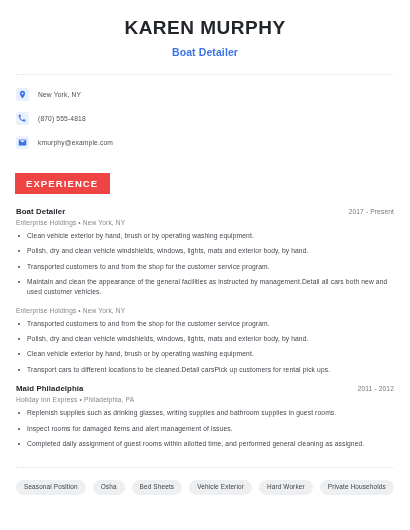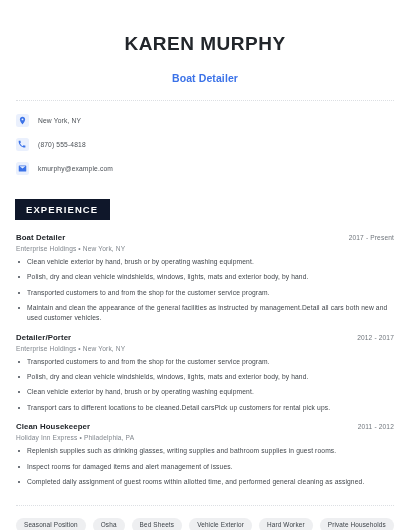--- a/index.html
+++ b/index.html
@@ -20,21 +20,21 @@
   }
 
   
   .header { padding-top: 17px; text-align: center; }
   .name {
     font-size: 19px;
     font-weight: bold;
     letter-spacing: 0.5px;
     color: #22262b;
     line-height: 1.2;
-    margin: 16px;
+    margin: 0;
   }
   .headline {
     margin: 6px 0 0 0;
     font-size: 10.5px;
     font-weight: bold;
     color: #3b72e8;
     letter-spacing: 0.1px;
   }
 
   .divider {
@@ -62,21 +62,21 @@
   .cicon svg { display: block; }
   .ctext {
     font-size: 6.7px;
     color: #4a4f55;
     letter-spacing: 0.15px;
   }
 
   
   .sec-badge {
     display: inline-block;
-    background: #0f172a;
+    background: #ef4444;
     color: #ffffff;
     font-size: 9.5px;
     font-weight: bold;
     letter-spacing: 1.1px;
     padding: 5px 12px 5px 11px;
     margin-left: -1px;
   }
   .sec-wrap-exp { margin-top: 21px; }
   .sec-wrap-skills { margin-top: 12px; }
 
@@ -207,36 +207,32 @@
         <div class="job-sub">Enterprise Holdings  •  New York, NY</div>
         <ul class="bullets">
           <li>Clean vehicle exterior by hand, brush or by operating washing equipment.</li>
           <li>Polish, dry and clean vehicle windshields, windows, lights, mats and exterior body, by hand.</li>
           <li>Transported customers to and from the shop for the customer service program.</li>
           <li>Maintain and clean the appearance of the general facilities as instructed by management.Detail all cars both new and used customer vehicles.</li>
         </ul>
       </div>
 
       <div class="job">
-        <div class="job-head">
-          <span class="job-title">Detailer/Porter</span>
-          <span class="job-dates">2012 - 2017</span>
-        </div>
         <div class="job-sub">Enterprise Holdings  •  New York, NY</div>
         <ul class="bullets">
           <li>Transported customers to and from the shop for the customer service program.</li>
           <li>Polish, dry and clean vehicle windshields, windows, lights, mats and exterior body, by hand.</li>
           <li>Clean vehicle exterior by hand, brush or by operating washing equipment.</li>
           <li>Transport cars to different locations to be cleaned.Detail carsPick up customers for rental pick ups.</li>
         </ul>
       </div>
 
       <div class="job">
         <div class="job-head">
-          <span class="job-title">Clean Housekeeper</span>
+          <span class="job-title">Maid Philadelphia</span>
           <span class="job-dates">2011 - 2012</span>
         </div>
         <div class="job-sub">Holiday Inn Express  •  Philadelphia, PA</div>
         <ul class="bullets">
           <li>Replenish supplies such as drinking glasses, writing supplies and bathroom supplies in guest rooms.</li>
           <li>Inspect rooms for damaged items and alert management of issues.</li>
           <li>Completed daily assignment of guest rooms within allotted time, and performed general cleaning as assigned.</li>
         </ul>
       </div>
 

